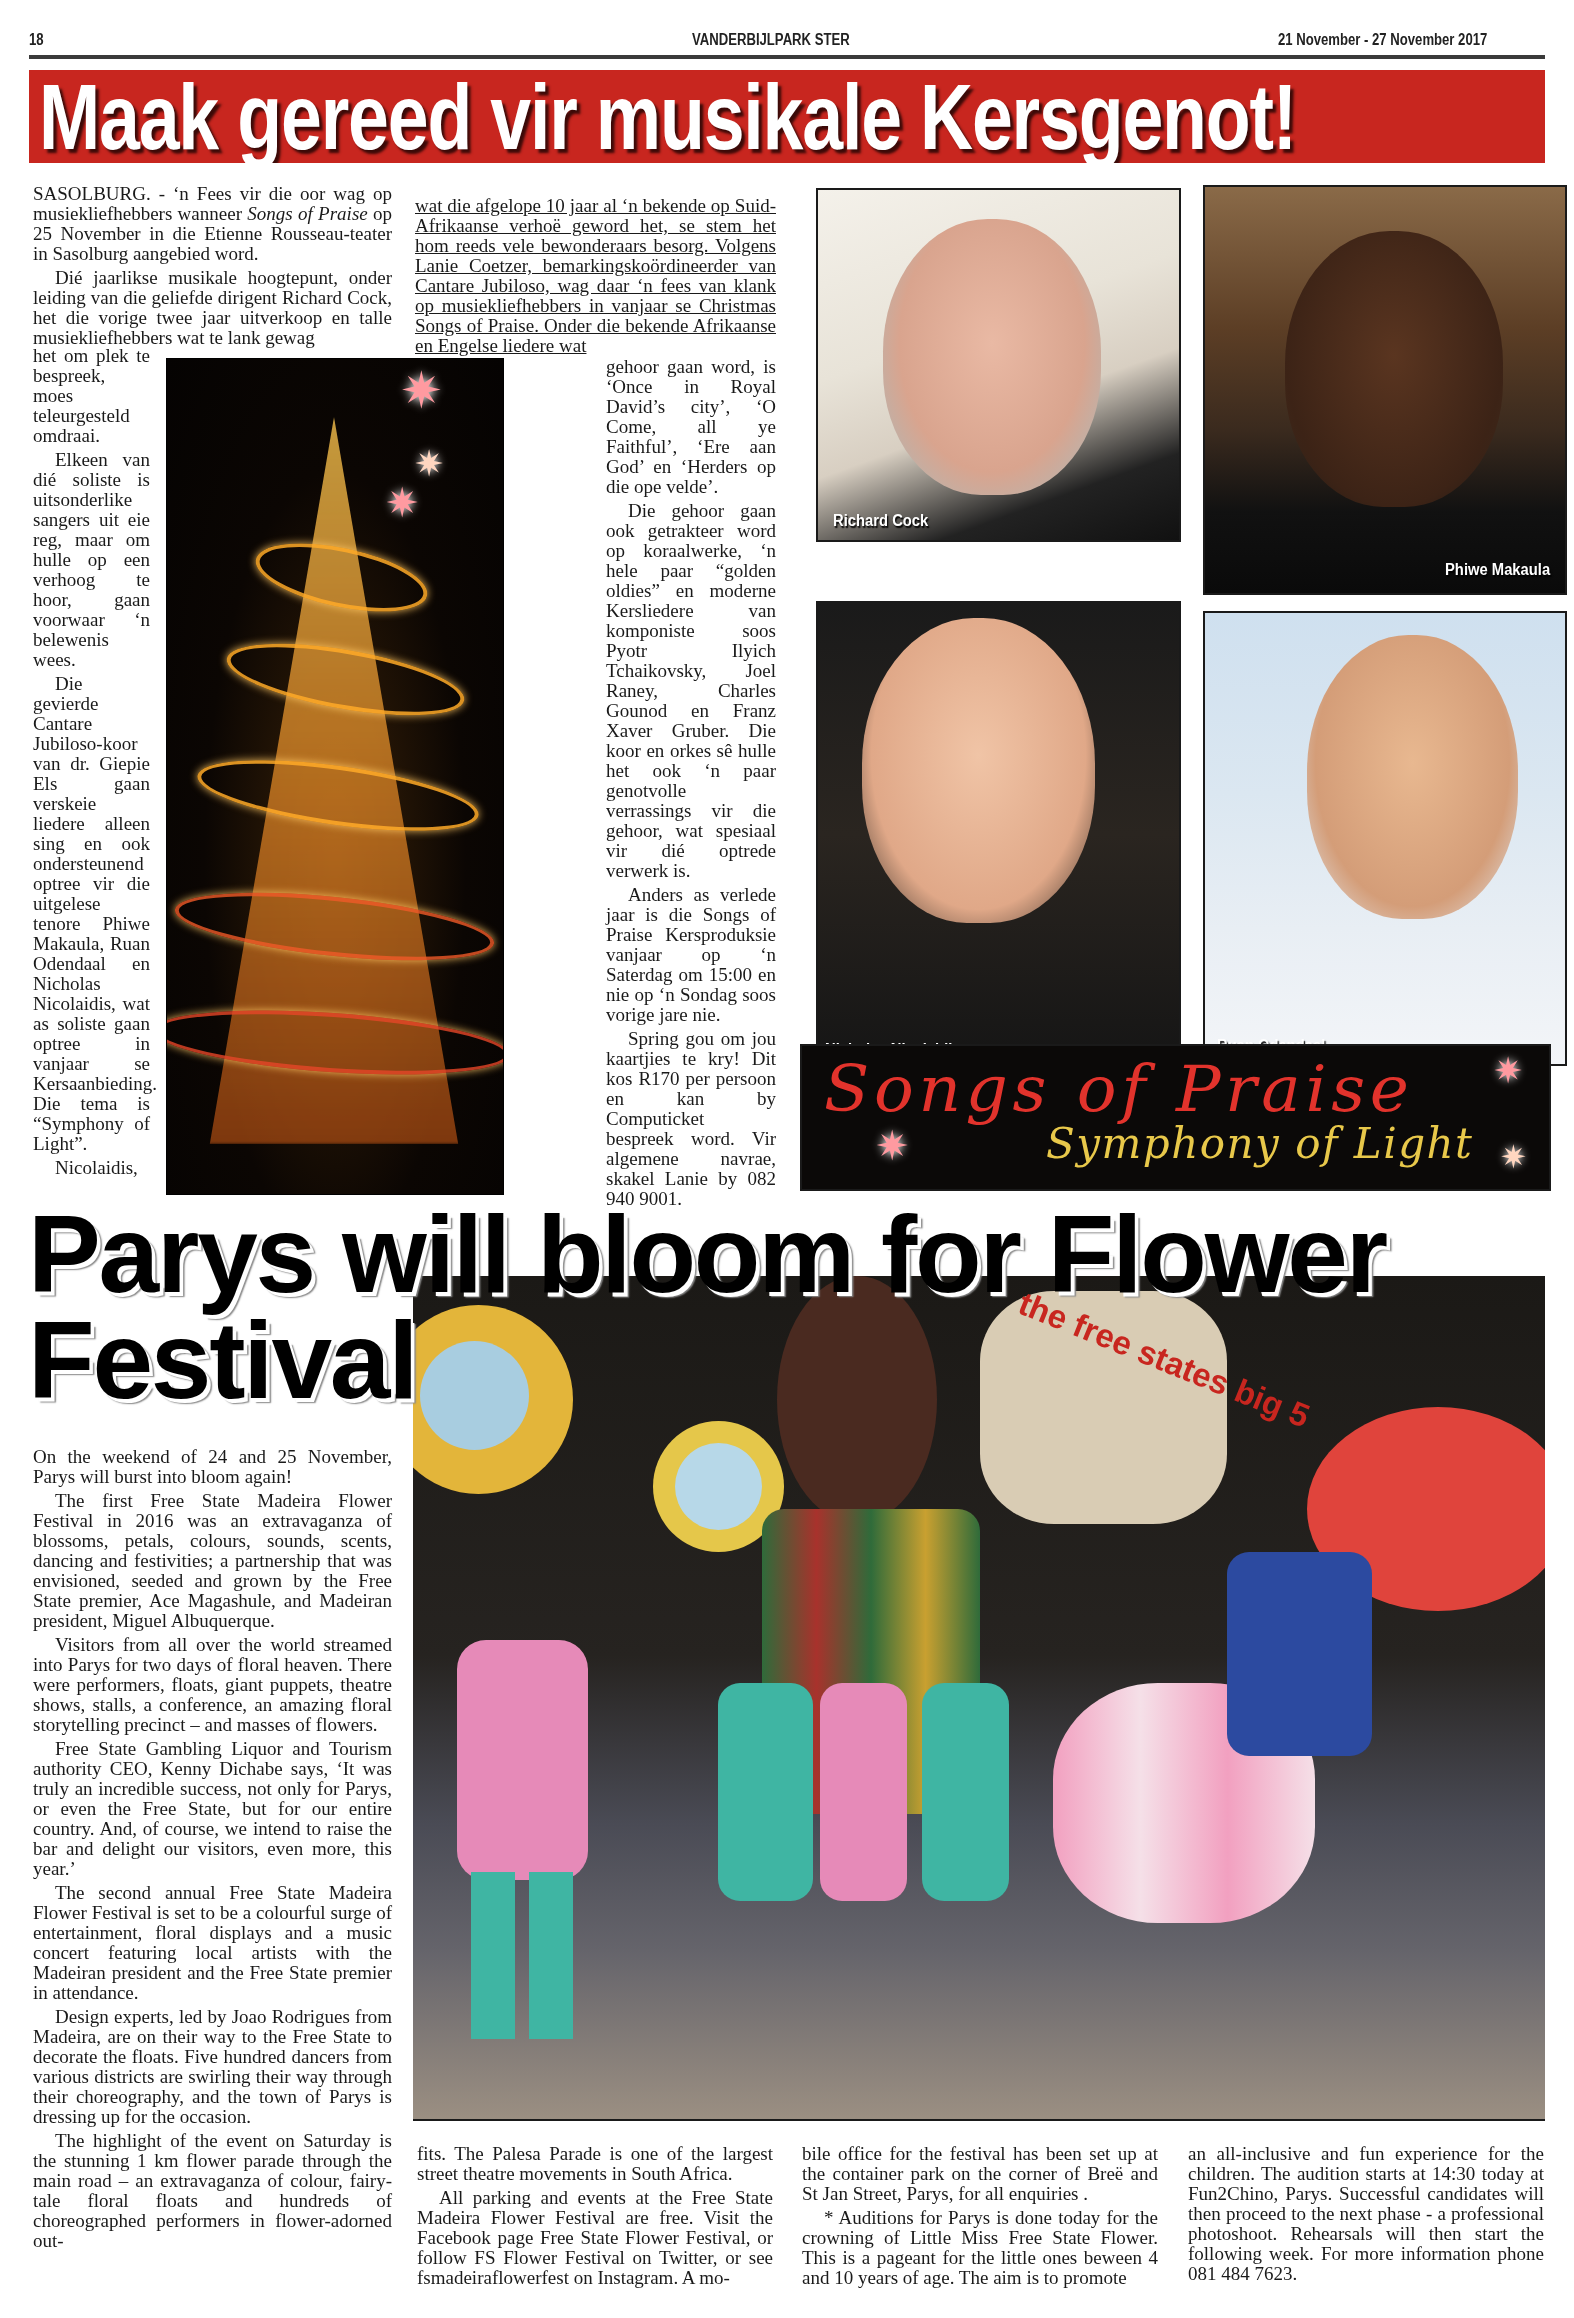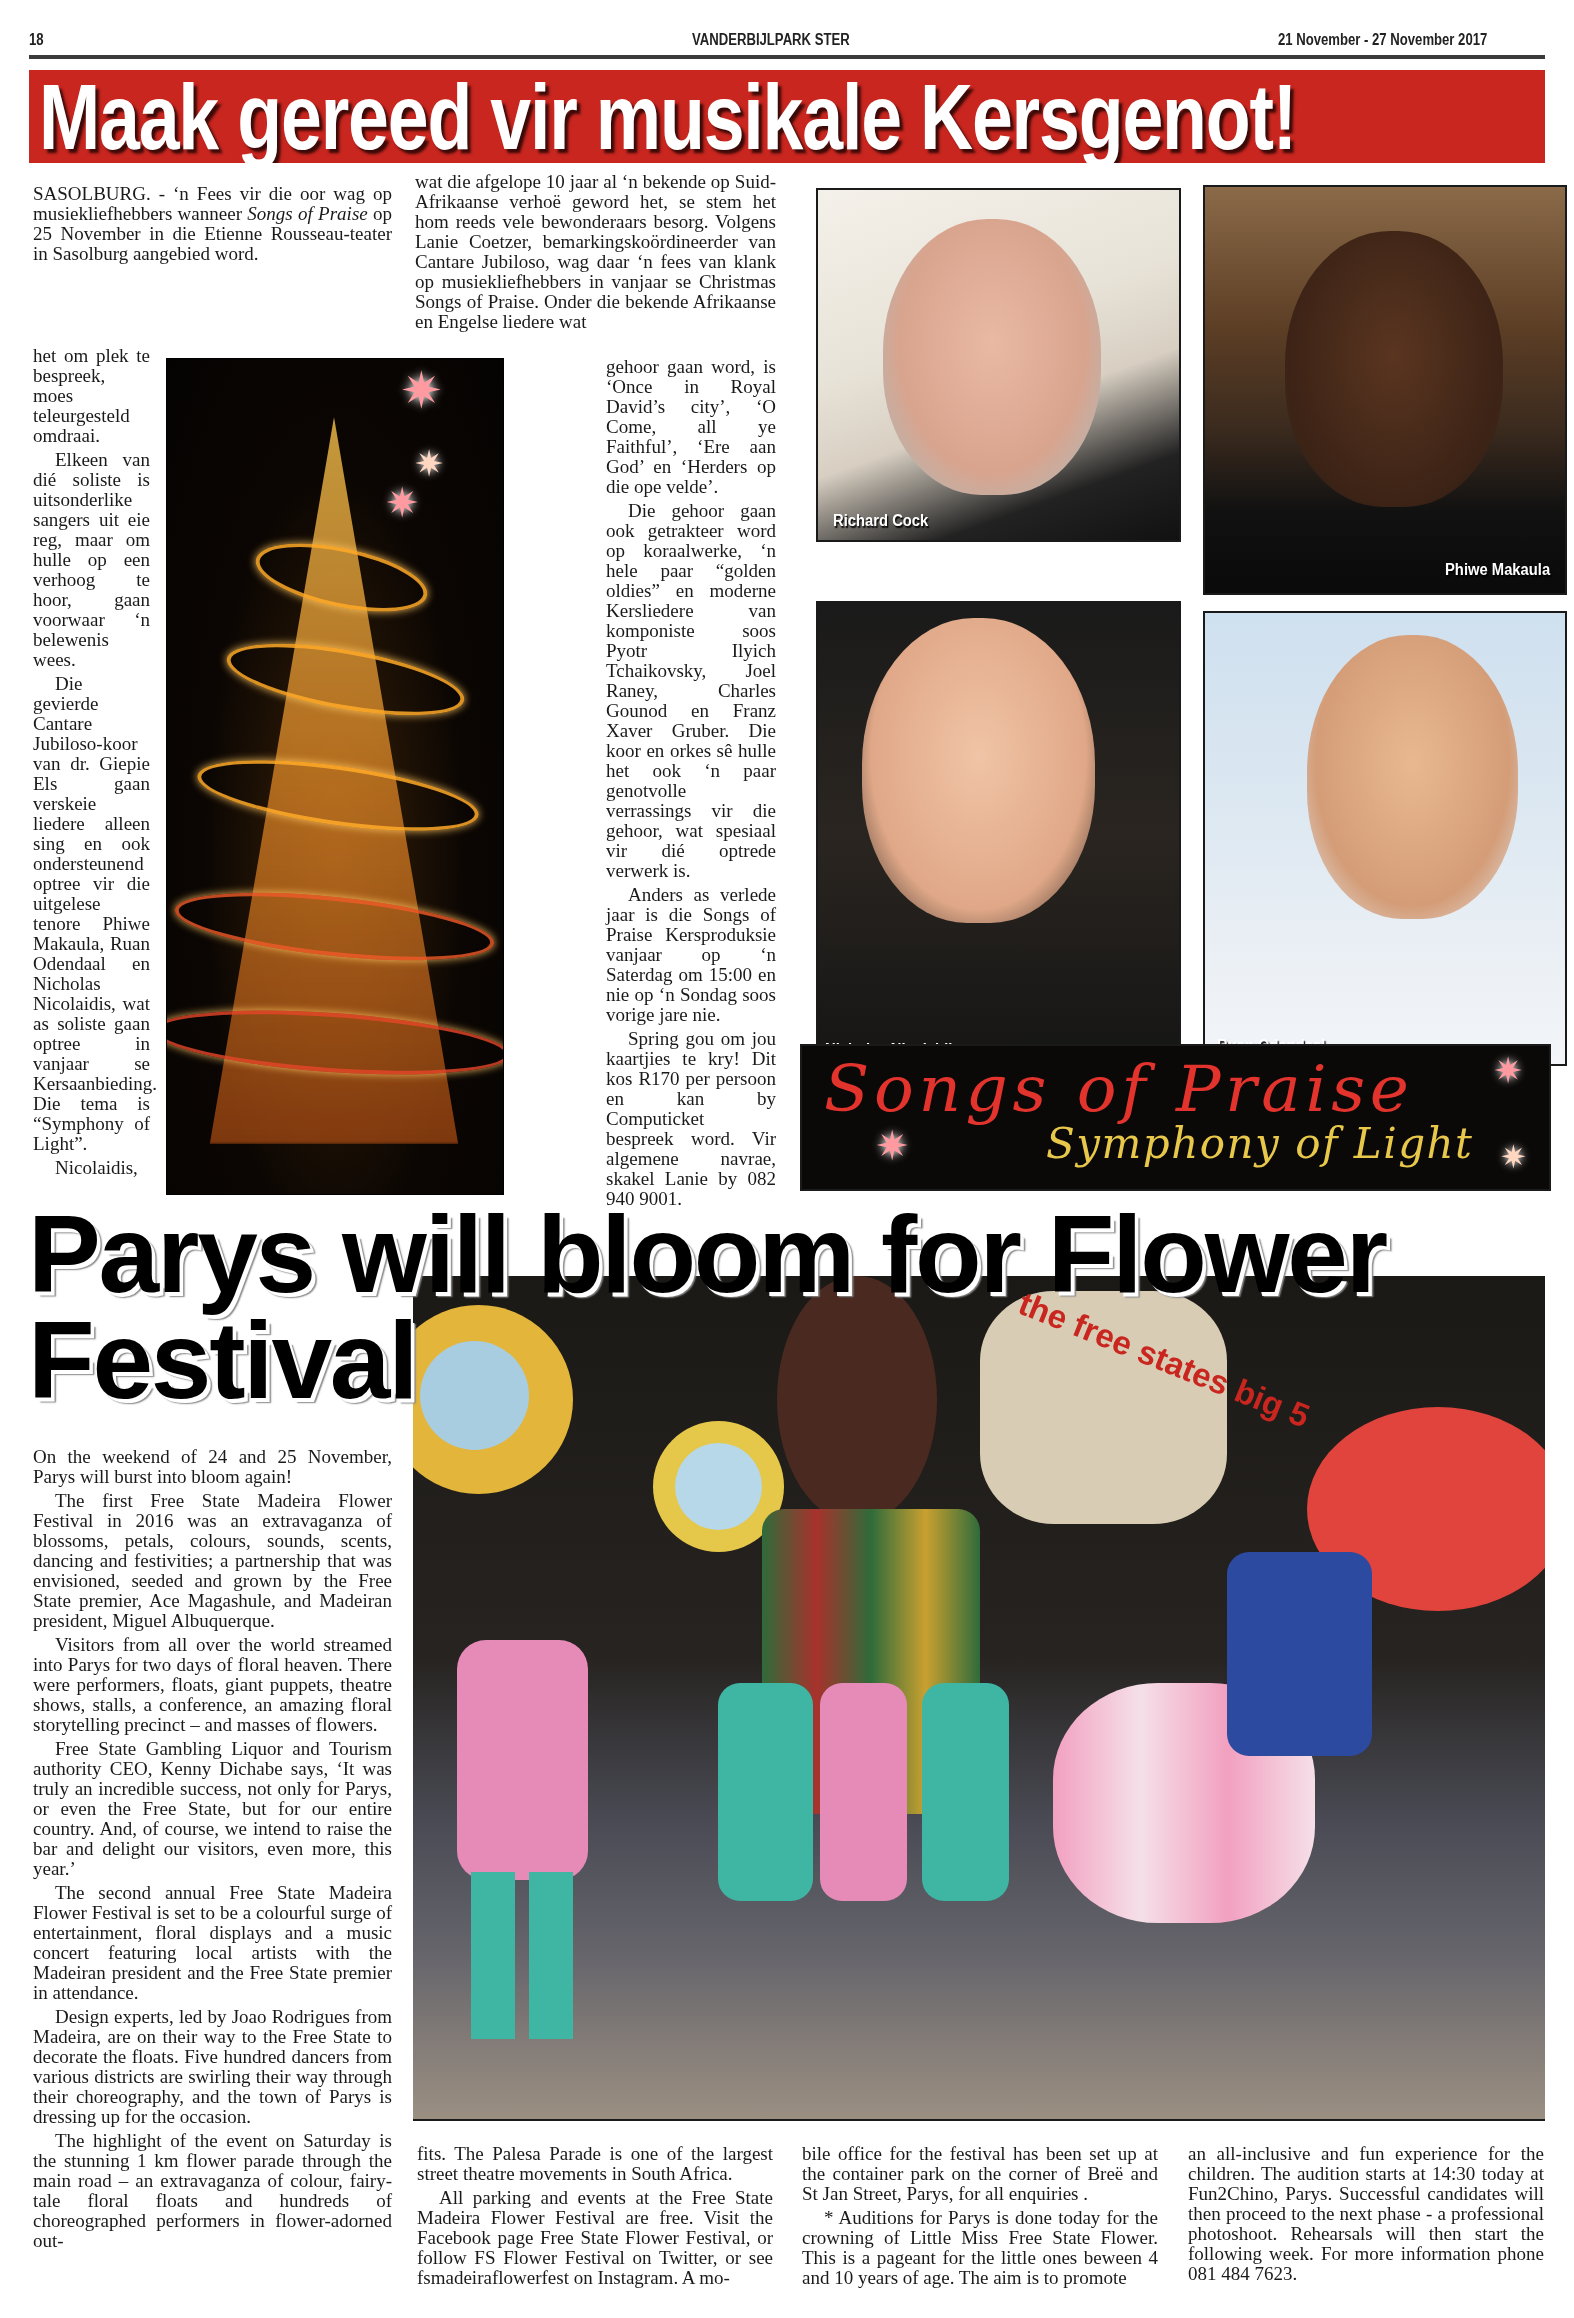--- a/index.html
+++ b/index.html
@@ -59,20 +59,21 @@
 <div class="folio folio-title">VANDERBIJLPARK STER</div>
 <div class="folio folio-date">21 November - 27 November 2017</div>
 <div class="folio-rule"></div>
 
 <div class="banner-red">
   <div class="banner-red-text">Maak gereed vir musikale Kersgenot!</div>
 </div>
 
 <div class="col" style="left:29px; top:180px; width:367px;">
   <p class="noindent"><span>SASOLBURG. - ‘n Fees vir die oor wag op musiekliefhebbers wanneer</span> <i>Songs of Praise</i> <span>op 25 November in die Etienne Rousseau-teater in Sasolburg aangebied word.</span></p>
+  <p>Dié jaarlikse musikale hoogtepunt, onder leiding van die geliefde dirigent Richard Cock, het die vorige twee jaar uitverkoop en talle musiekliefhebbers wat te lank gewag</p>
 </div>
 
 <div class="col" style="left:29px; top:342px; width:125px; line-height:20px;">
   <p class="noindent">het om plek te bespreek, moes teleurgesteld omdraai.</p>
   <p>Elkeen van dié soliste is uitsonderlike sangers uit eie reg, maar om hulle op een verhoog te hoor, gaan voorwaar ‘n belewenis wees.</p>
   <p>Die gevierde Cantare Jubiloso-koor van dr. Giepie Els gaan verskeie liedere alleen sing en ook ondersteunend optree vir die uitgelese tenore Phiwe Makaula, Ruan Odendaal en Nicholas Nicolaidis, wat as soliste gaan optree in vanjaar se Kersaanbieding. Die tema is “Symphony of Light”.</p>
   <p>Nicolaidis,</p>
 </div>
 
 <div class="tree-img">
@@ -80,21 +81,21 @@
   <div class="tree-spiral" style="top:189px; left:87px; width:167px; transform:rotate(12deg);"></div>
   <div class="tree-spiral" style="top:291px; left:58px; width:233px; transform:rotate(10deg);"></div>
   <div class="tree-spiral" style="top:407px; left:29px; width:276px; transform:rotate(8deg);"></div>
   <div class="tree-spiral" style="top:538px; left:7.3px; width:313px; transform:rotate(6deg); border-color:rgba(240,90,40,0.8);"></div>
   <div class="tree-spiral" style="top:654px; left:-14.5px; width:349px; transform:rotate(4deg); border-color:rgba(230,70,40,0.8);"></div>
   <div class="star" style="left:233px; top:7.3px;">✷</div>
   <div class="star" style="left:247px; top:87px; font-size:36px; color:#ffd6c0;">✷</div>
   <div class="star" style="left:218px; top:124px; font-size:41px;">✷</div>
 </div>
 
-<div class="col" style="left:411px; top:168px; width:369px;">
+<div class="col" style="left:411px; top:192px; width:369px;text-decoration:underline;">
   <p class="noindent">wat die afgelope 10 jaar al ‘n bekende op Suid-Afrikaanse verhoë geword het, se stem het hom reeds vele bewonderaars besorg. Volgens Lanie Coetzer, bemarkingskoördineerder van Cantare Jubiloso, wag daar ‘n fees van klank op musiekliefhebbers in vanjaar se Christmas Songs of Praise. Onder die bekende Afrikaanse en Engelse liedere wat</p>
 </div>
 
 <div class="col" style="left:602px; top:353px; width:178px;">
   <p class="noindent">gehoor gaan word, is ‘Once in Royal David’s city’, ‘O Come, all ye Faithful’, ‘Ere aan God’ en ‘Herders op die ope velde’.</p>
   <p>Die gehoor gaan ook getrakteer word op koraalwerke, ‘n hele paar “golden oldies” en moderne Kersliedere van komponiste soos Pyotr Ilyich Tchaikovsky, Joel Raney, Charles Gounod en Franz Xaver Gruber. Die koor en orkes sê hulle het ook ‘n paar genotvolle verrassings vir die gehoor, wat spesiaal vir dié optrede verwerk is.</p>
   <p>Anders as verlede jaar is die Songs of Praise Kersproduksie vanjaar op ‘n Saterdag om 15:00 en nie op ‘n Sondag soos vorige jare nie.</p>
   <p class="bold">Spring gou om jou kaartjies te kry! Dit kos R170 per persoon en kan by Computicket bespreek word. Vir algemene navrae, skakel Lanie by 082 940 9001.</p>
 </div>
 

